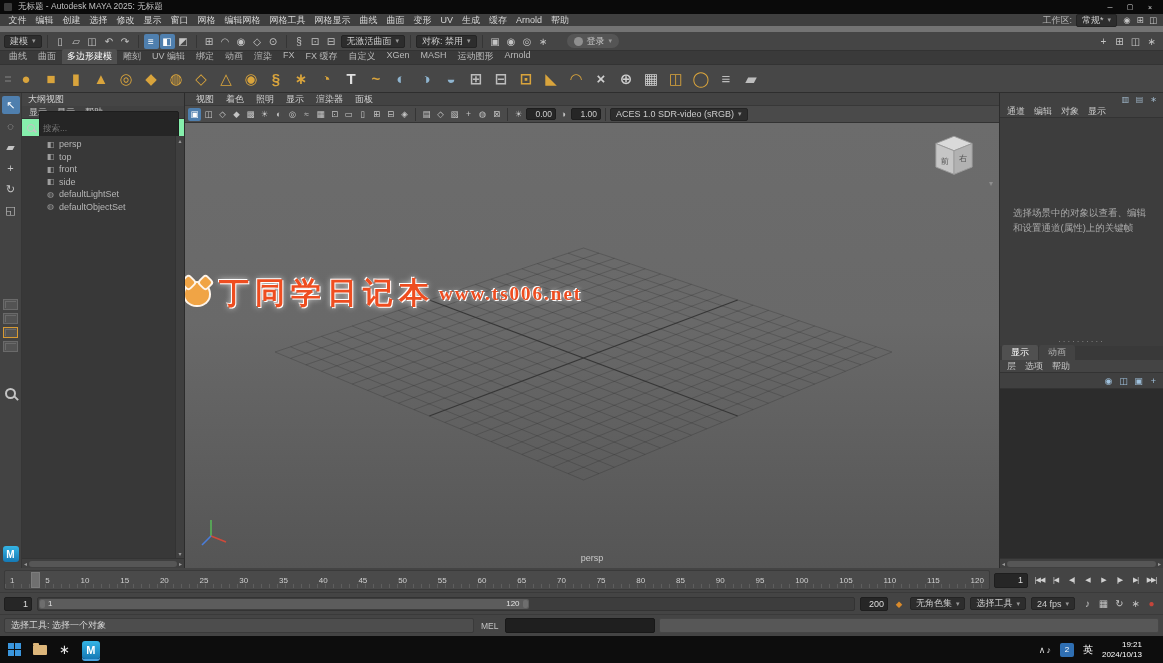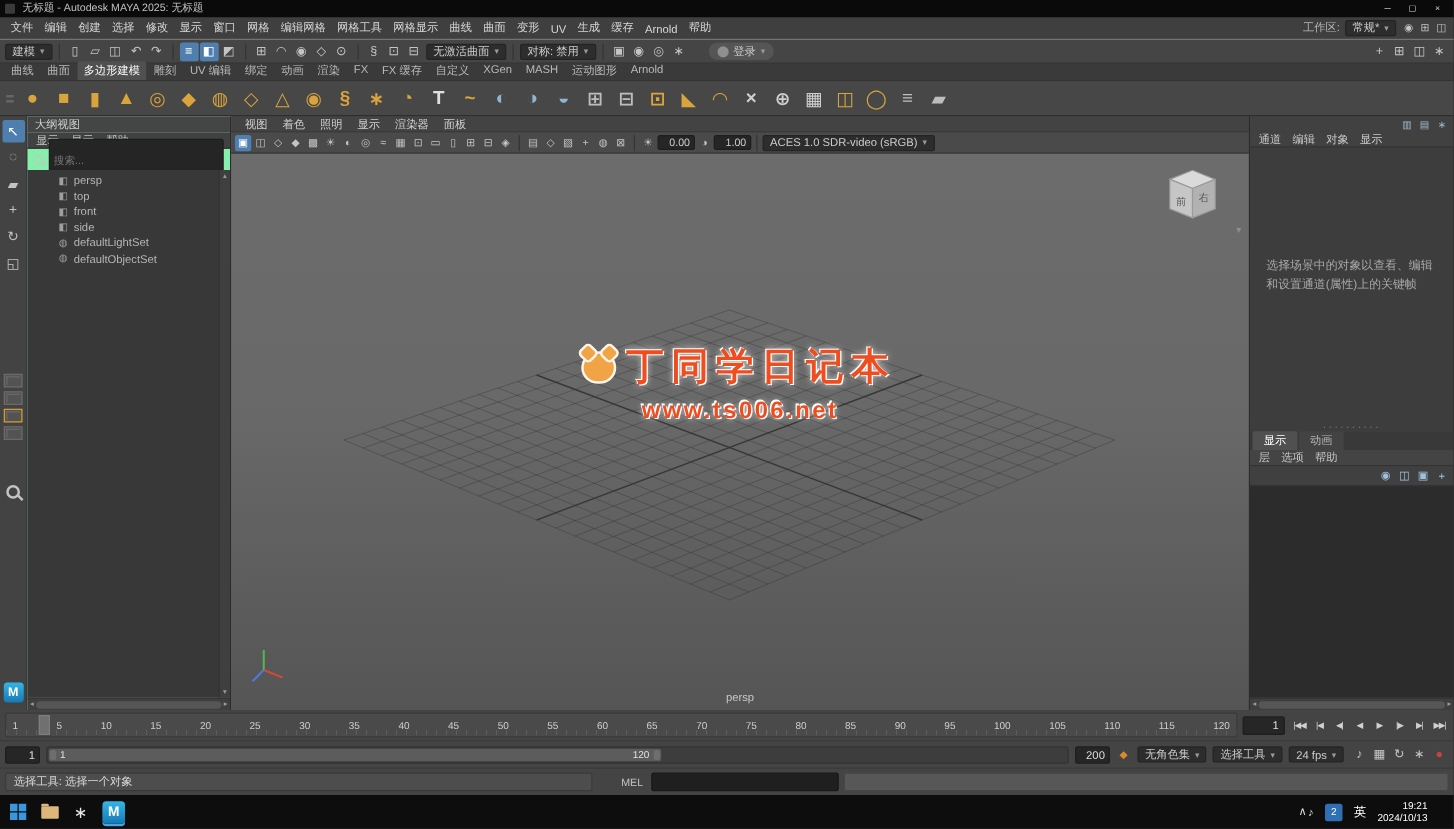--- a/index.html
+++ b/index.html
@@ -8,21 +8,21 @@
 .app{width:1163px;height:663px;display:flex;flex-direction:column;background:#444;color:#ccc;font-size:9px;}
 
 
 .titlebar{height:14px;background:#0a0a0a;display:flex;align-items:center;padding:0 4px;gap:6px;flex:none;}
 .tb-appicon{width:8px;height:8px;background:#3a3a3a;border-radius:1px;flex:none;}
 .tb-title{font-size:8.5px;color:#c0c0c0;white-space:nowrap;}
 .tb-controls{margin-left:auto;display:flex;gap:2px;}
 .tb-btn{width:18px;height:12px;display:flex;align-items:center;justify-content:center;font-size:7px;color:#ddd;}
 
 
-.menubar{height:18px;background:#3f3f3f;border-bottom:1px solid #737373;display:flex;align-items:center;padding:0 4px;flex:none;}
+.menubar{height:18px;background:#3f3f3f;border-bottom:6px solid #737373;display:flex;align-items:center;padding:0 4px;flex:none;}
 .mb-items{display:flex;align-items:center;height:100%;}
 .mb-item{padding:0 4.5px;font-size:9px;color:#d6d6d6;white-space:nowrap;}
 .mb-right{margin-left:auto;display:flex;align-items:center;gap:4px;}
 .mb-ricons{display:flex;gap:2px;}
 .ws-label{color:#b5b5b5;}
 
 
 .dd{display:inline-flex;align-items:center;gap:4px;height:13px;padding:0 5px;background:#2d2d2d;border:1px solid #242424;border-radius:2px;color:#ccc;font-size:9px;white-space:nowrap;}
 .dd::after{content:"▾";font-size:7px;color:#999;}
 .icon{width:15px;height:15px;display:inline-flex;align-items:center;justify-content:center;font-size:10px;color:#c4c4c4;border-radius:2px;flex:none;}
@@ -86,21 +86,21 @@
 
 
 .vp{flex:1;display:flex;flex-direction:column;min-width:0;border-right:1px solid #2c2c2c;}
 .vp-menus{height:13px;background:#434343;display:flex;align-items:center;padding:0 6px;gap:2px;border-bottom:1px solid #383838;flex:none;}
 .vp-menu{padding:0 5px;font-size:9px;color:#d0d0d0;}
 .vp-toolbar{height:17px;background:#4a4a4a;display:flex;align-items:center;padding:0 3px;gap:1px;border-bottom:1px solid #333;flex:none;}
 .vp-toolbar .icon{width:13px;height:13px;font-size:8.5px;}
 .num-field{width:30px;height:12px;background:#262626;border:1px solid #1e1e1e;border-radius:2px;color:#ccc;font-size:8.5px;display:inline-flex;align-items:center;justify-content:flex-end;padding:0 3px;}
 .vp-canvas{flex:1;position:relative;background:linear-gradient(180deg,#6c6c6c 0%,#696969 45%,#555 100%);overflow:hidden;}
 .grid-svg{position:absolute;inset:0;width:100%;height:100%;}
-.watermark{position:absolute;left:0;right:0;top:150px;display:flex;flex-direction:column;align-items:center;gap:4px;pointer-events:none;}
+.watermark{position:absolute;left:0;right:0;top:150px;display:flex;flex-direction:row;align-items:center;gap:4px;pointer-events:none;font-family:Liberation Serif, serif;}
 .wm-row{display:flex;align-items:center;gap:10px;}
 .wm-dog{width:24px;height:22px;background:#f0a445;border-radius:50% 50% 48% 48%;position:relative;box-shadow:0 0 0 2px #fdf4ea;}
 .wm-dog::before,.wm-dog::after{content:"";position:absolute;top:-5px;width:9px;height:9px;background:#f0a445;transform:rotate(45deg);border-radius:2px;box-shadow:0 0 0 2px #fdf4ea;}
 .wm-dog::before{left:-1px;}.wm-dog::after{right:-1px;}
 .wm-title{font-size:30px;font-weight:bold;letter-spacing:6px;color:#ee4d20;text-shadow:-1px -1px 0 #fff,1px 1px 0 #fff,0 0 6px rgba(255,255,255,.9);}
 .wm-url{font-size:19px;font-weight:bold;letter-spacing:2px;color:#ee4d20;text-shadow:-1px -1px 0 #fff,1px 1px 0 #fff,0 0 5px rgba(255,255,255,.9);}
 .wm-sub{font-size:12.5px;letter-spacing:2.5px;color:#fdf6ee;text-shadow:0 1px 2px rgba(0,0,0,.45);}
 .viewcube{position:absolute;right:16px;top:6px;}
 .vc-caret{position:absolute;right:6px;top:56px;font-size:8px;color:#8e8e8e;}
 .axis-gizmo{position:absolute;left:14px;bottom:18px;}
@@ -138,21 +138,21 @@
 .range{height:22px;background:#444;display:flex;align-items:center;gap:5px;padding:2px 4px;flex:none;border-top:1px solid #3a3a3a;}
 .rg-field{width:28px;height:14px;background:#262626;border:1px solid #1e1e1e;border-radius:2px;display:flex;align-items:center;justify-content:flex-end;padding:0 3px;font-size:9px;color:#ddd;flex:none;}
 .rg-track{flex:1;height:14px;background:#3d3d3d;border:1px solid #333;border-radius:2px;position:relative;}
 .rg-bar{position:absolute;left:1px;top:1px;bottom:1px;width:60%;background:#5c5c5c;border-radius:2px;display:flex;align-items:center;justify-content:space-between;padding:0 9px;font-size:8px;color:#e2e2e2;}
 .rg-bar::before,.rg-bar::after{content:"";position:absolute;top:1px;bottom:1px;width:5px;background:#6e6e6e;border-radius:2px;}
 .rg-bar::before{left:1px;}.rg-bar::after{right:1px;}
 
 
 .command{height:22px;background:#444;display:flex;align-items:center;gap:4px;padding:2px 4px;flex:none;border-top:1px solid #3a3a3a;}
 .cmd-help{width:470px;height:15px;background:#4d4d4d;border:1px solid #3a3a3a;border-radius:2px;display:flex;align-items:center;padding:0 6px;font-size:9px;color:#d8d8d8;flex:none;}
-.cmd-mel{font-size:8.5px;color:#c4c4c4;padding:0 3px;flex:none;margin-left:16px;}
+.cmd-mel{font-size:8.5px;color:#c4c4c4;padding:0 3px;flex:none;}
 .cmd-input{width:150px;height:15px;background:#1f1f1f;border:1px solid #181818;border-radius:2px;color:#ccc;font-size:9px;padding:0 4px;font-family:inherit;outline:none;flex:none;}
 .cmd-result{flex:1;height:15px;background:#575757;border:1px solid #464646;border-radius:2px;}
 
 
 .taskbar{height:27px;background:#0d0d0d;display:flex;align-items:center;padding:0 8px;gap:12px;flex:none;}
 .win-logo{width:13px;height:13px;display:grid;grid-template-columns:6px 6px;grid-template-rows:6px 6px;gap:1px;flex:none;}
 .win-logo span{background:#3a96dd;}
 .tb-folder{width:14px;height:10px;background:#dcb67a;border-radius:1px;position:relative;flex:none;}
 .tb-folder::before{content:"";position:absolute;top:-2px;left:0;width:6px;height:2px;background:#dcb67a;border-radius:1px 1px 0 0;}
 .tb-gear{color:#e8e8e8;font-size:13px;}

